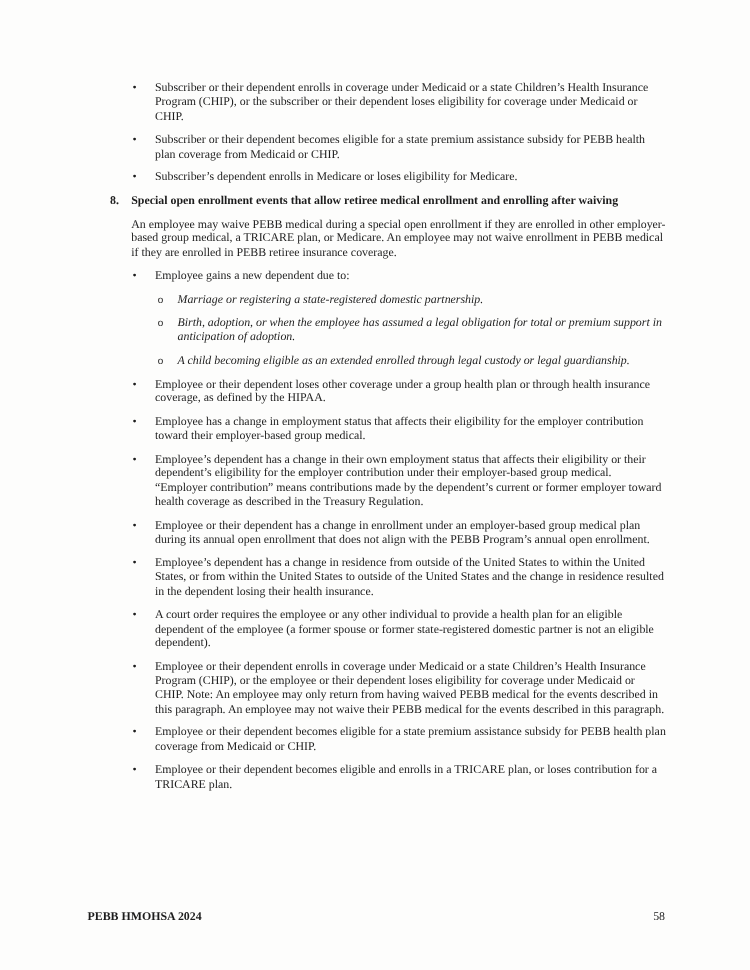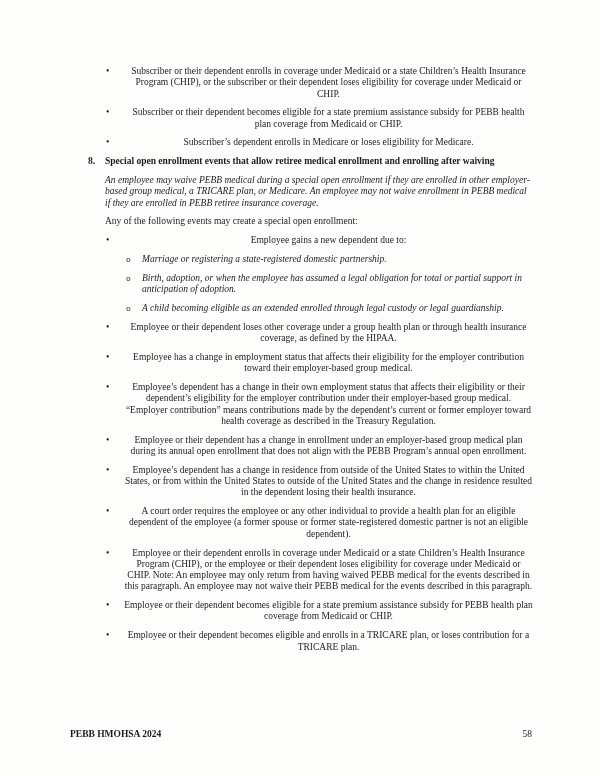--- a/index.html
+++ b/index.html
@@ -9,30 +9,30 @@
     margin:0 auto;
     background:#fdfdfc;
     color:#1c1c1c;
     font-family:"Liberation Serif","DejaVu Serif",serif;
     font-size:9.5px;
     line-height:11.3px;
     overflow:hidden;
   }
   .content { position:absolute; left:70px; top:66px; width:463px; }
 
-  .para { margin:0 0 7.5px 35px;font-style:italic; }
+  .para { margin:0 0 7.5px 35px; }
   .lead  { margin:0 0 7.5px 35px; }
 
   .heading-row { display:flex; margin:0 0 7.5px 18px; font-weight:bold; }
   .heading-row .num { flex:0 0 17px; }
   .heading-row .htext { flex:1; }
 
   .li1 { display:flex; margin:0 0 7.5px 36px; }
   .li1 > .mk { flex:0 0 18px; }
-  .li1 > .tx { flex:1;text-align:center; }
+  .li1 > .tx { flex:1; }
 
   .li2 { display:flex; margin:0 0 7.5px 56px; }
   .li2 > .mk { flex:0 0 16px; font-family:"Liberation Mono","DejaVu Sans Mono",monospace; font-size:8px; }
   .li2 > .tx { flex:1;font-style:italic; }
 
   .note-label { font-weight:normal; }
 
   .footer {
     position:absolute; left:70px; right:68px; top:729px;
     display:flex; justify-content:space-between; align-items:baseline;
@@ -57,33 +57,32 @@
       <span class="mk">•</span>
       <span class="tx">Subscriber’s dependent enrolls in Medicare or loses eligibility for Medicare.</span>
     </div>
 
     <div class="heading-row">
       <span class="num">8.</span>
       <span class="htext">Special open enrollment events that allow retiree medical enrollment and enrolling after waiving</span>
     </div>
 
     <p class="para">An employee may waive PEBB medical during a special open enrollment if they are enrolled in other employer-based group medical, a TRICARE plan, or Medicare. An employee may not waive enrollment in PEBB medical if they are enrolled in PEBB retiree insurance coverage.</p>
-    <p class="lead">Any of the following events may create a special open enrollment:</p>
 
     <div class="li1">
       <span class="mk">•</span>
       <span class="tx">Employee gains a new dependent due to:</span>
     </div>
     <div class="li2">
       <span class="mk">o</span>
       <span class="tx">Marriage or registering a state-registered domestic partnership.</span>
     </div>
     <div class="li2">
       <span class="mk">o</span>
-      <span class="tx">Birth, adoption, or when the employee has assumed a legal obligation for total or partial support in anticipation of adoption.</span>
+      <span class="tx">Birth, adoption, or when the employee has assumed a legal obligation for total or premium support in anticipation of adoption.</span>
     </div>
     <div class="li2">
       <span class="mk">o</span>
       <span class="tx">A child becoming eligible as an extended enrolled through legal custody or legal guardianship.</span>
     </div>
 
     <div class="li1">
       <span class="mk">•</span>
       <span class="tx">Employee or their dependent loses other coverage under a group health plan or through health insurance coverage, as defined by the HIPAA.</span>
     </div>

